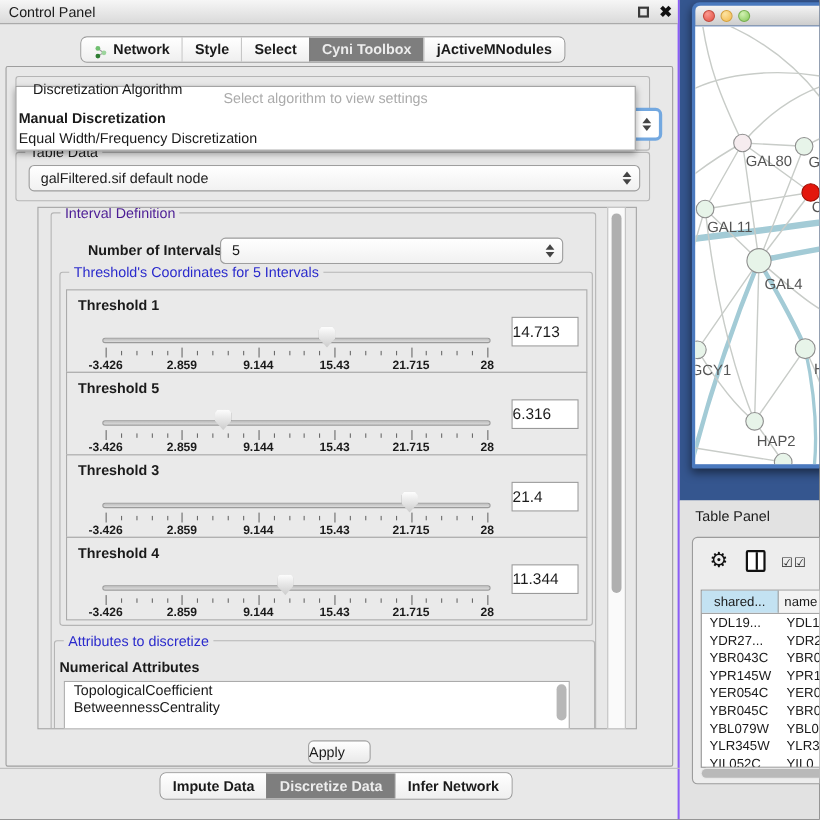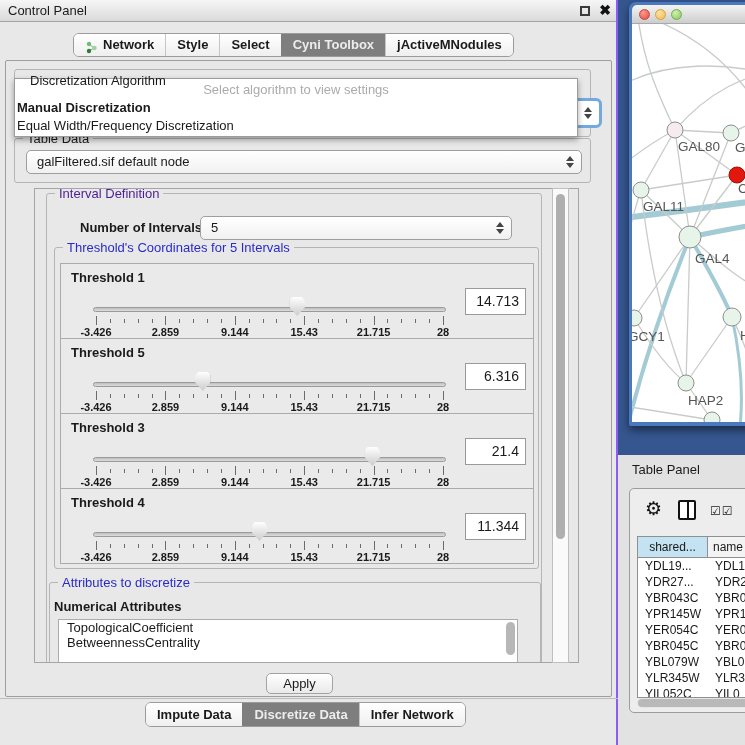--- a/index.html
+++ b/index.html
@@ -51,32 +51,32 @@
   .thr-row{position:relative;height:76px;border:1px solid #ABABAB;margin-top:-1px;background:#EAEAEA;}
   .th-label{position:absolute;left:10px;top:6px;font-size:13px;font-weight:bold;}
   .th-slider{position:absolute;left:32px;top:0;width:353px;height:100%;}
   .th-track{position:absolute;left:0;right:0;top:43px;height:5px;border-radius:3px;background:linear-gradient(#BFBFBF,#DDDDDD);border:1px solid #9A9A9A;}
   .th-thumb{position:absolute;top:33px;width:15px;height:19px;background:linear-gradient(#FEFEFE,#CCCCCC);clip-path:polygon(18% 0,82% 0,100% 18%,100% 55%,50% 100%,0 55%,0 18%);filter:drop-shadow(0 0 1px #707070);}
   .th-ticks{position:absolute;left:3px;right:3px;top:52px;height:9px;}
   .tick{position:absolute;top:3px;width:1px;height:4px;background:#6B6B6B;}
   .tick.major{top:0;height:9px;}
   .th-scale{position:absolute;left:3px;right:3px;top:62px;height:12px;font-size:11px;font-weight:bold;}
   .th-scale span{position:absolute;transform:translateX(-50%);white-space:nowrap;}
-  .th-value{position:absolute;right:7px;top:24px;width:61px;height:27px;background:#fff;border:1px solid #9A9A9A;font-size:14px;text-align:right;line-height:25px;padding-right:6px;}
+  .th-value{position:absolute;right:7px;top:24px;width:61px;height:27px;background:#fff;border:1px solid #9A9A9A;font-size:14px;line-height:25px;padding-right:6px;}
 
   .attr-group{position:absolute;left:2px;top:388px;width:492px;height:280px;border:1px solid #B5B5B5;border-radius:3px;}
   .attr-heading{position:absolute;left:4px;top:16px;font-size:13px;font-weight:bold;}
   .attr-list{position:absolute;left:8px;top:36px;width:460px;height:230px;background:#fff;border:1px solid #ABABAB;overflow:hidden;}
   .attr-item{height:15px;line-height:15px;font-size:13px;padding-left:8px;white-space:nowrap;}
   .attr-scroll{position:absolute;right:2px;top:2px;width:9px;height:33px;border-radius:5px;background:#B7B7B7;}
 
   .vscroll{position:absolute;left:546px;top:127px;width:17px;height:475px;background:#FAFAFA;border:1px solid #BFBFBF;}
   .vscroll .thumb{position:absolute;left:3px;top:5px;width:9px;height:345px;border-radius:5px;background:#AFAFAF;}
 
-  .apply-btn{position:absolute;left:260px;top:612px;width:67px;height:21px;border:1px solid #A3A3A3;border-radius:5px;background:linear-gradient(#FFFFFF,#E9E9E9);font-size:13px;text-align:center;line-height:19px;}
+  .apply-btn{position:absolute;left:274px;top:612px;width:57px;height:21px;border:1px solid #A3A3A3;border-radius:5px;background:linear-gradient(#FFFFFF,#E9E9E9);font-size:13px;text-align:left;line-height:19px;}
 
   .bottom-sep{position:absolute;left:0;top:698px;width:618px;border-top:1px solid #BDBDBD;}
   .bottom-tabbar{position:absolute;left:145px;top:702px;height:25px;display:flex;border:1px solid #9B9B9B;border-radius:6px;overflow:hidden;background:#fff;}
 
   
   .desktop{position:absolute;left:618px;top:0;width:127px;height:455px;background:#35568F;}
   .net-window{position:absolute;left:11px;top:2px;width:145px;height:424px;background:#4A79BE;border-radius:7px 7px 2px 2px;padding:3px;box-shadow:0 4px 9px rgba(0,0,0,.5);}
   .net-titlebar{position:relative;height:19px;border-radius:5px 5px 0 0;background:linear-gradient(#F4F4F4,#CDCDCD);border-bottom:1px solid #A9A9A9;}
   .light{position:absolute;top:4px;width:11px;height:11px;border-radius:50%;}
   .light.red{left:7px;background:radial-gradient(circle at 35% 30%,#FA9A90,#E44D41);border:1px solid #C2483C;}

